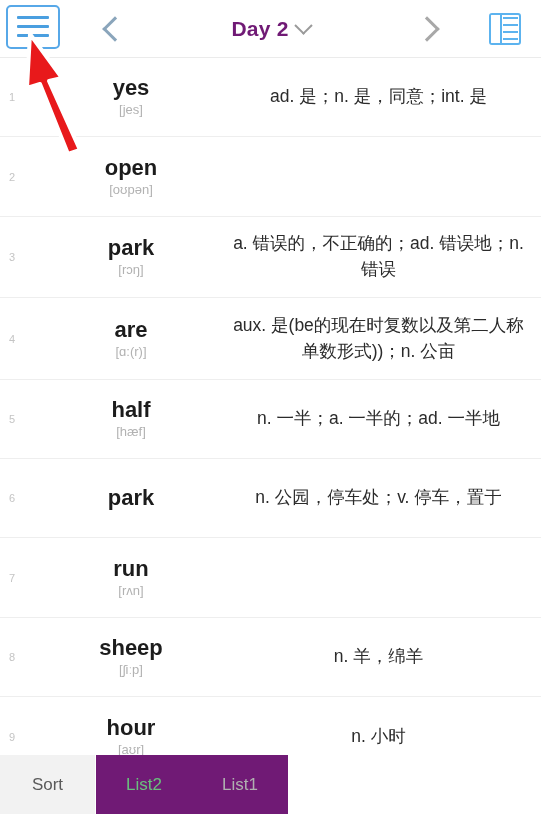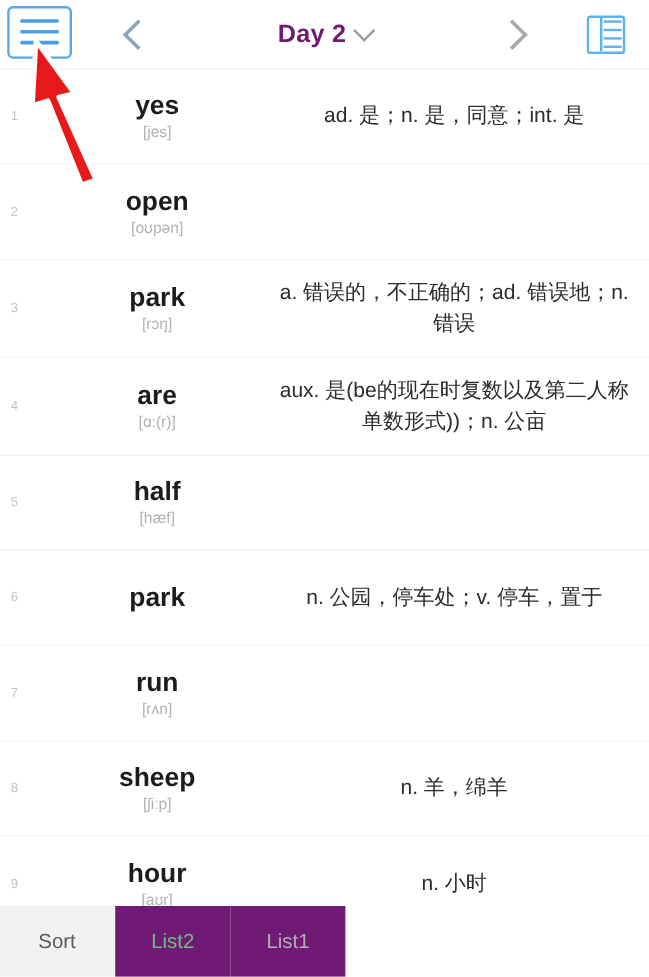--- a/index.html
+++ b/index.html
@@ -289,20 +289,21 @@
         <div class="word-ipa">[ɑ:(r)]</div>
       </div>
       <div class="row-def">aux. 是(be的现在时复数以及第二人称单数形式))；n. 公亩</div>
     </div>
     <div class="row" style="height: 79px;">
       <div class="row-idx">5</div>
       <div class="row-word">
         <div class="word-text">half</div>
         <div class="word-ipa">[hæf]</div>
       </div>
+      <div class="row-def">n. 一半；a. 一半的；ad. 一半地</div>
     </div>
     <div class="row" style="height: 79px;">
       <div class="row-idx">6</div>
       <div class="row-word">
         <div class="word-text">park</div>
       </div>
       <div class="row-def">n. 公园，停车处；v. 停车，置于</div>
     </div>
     <div class="row" style="height: 80px;">
       <div class="row-idx">7</div>

